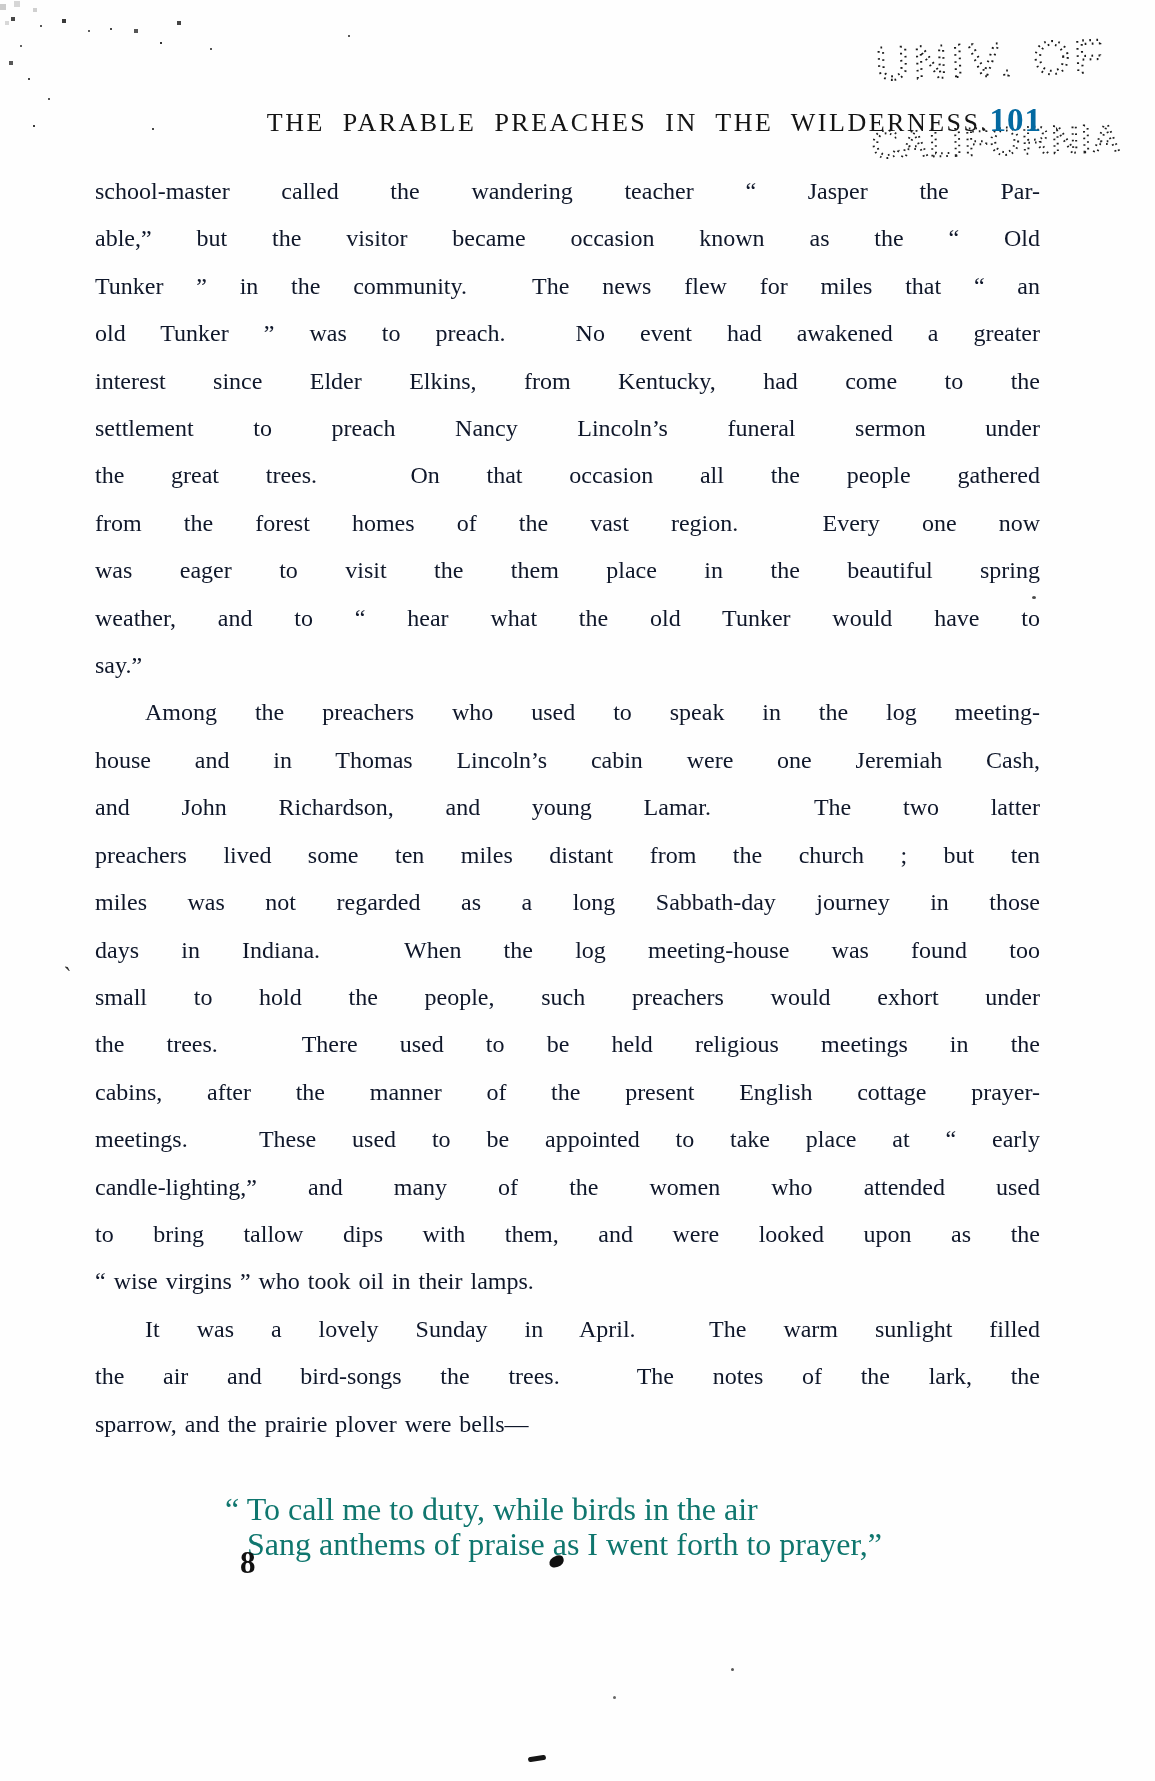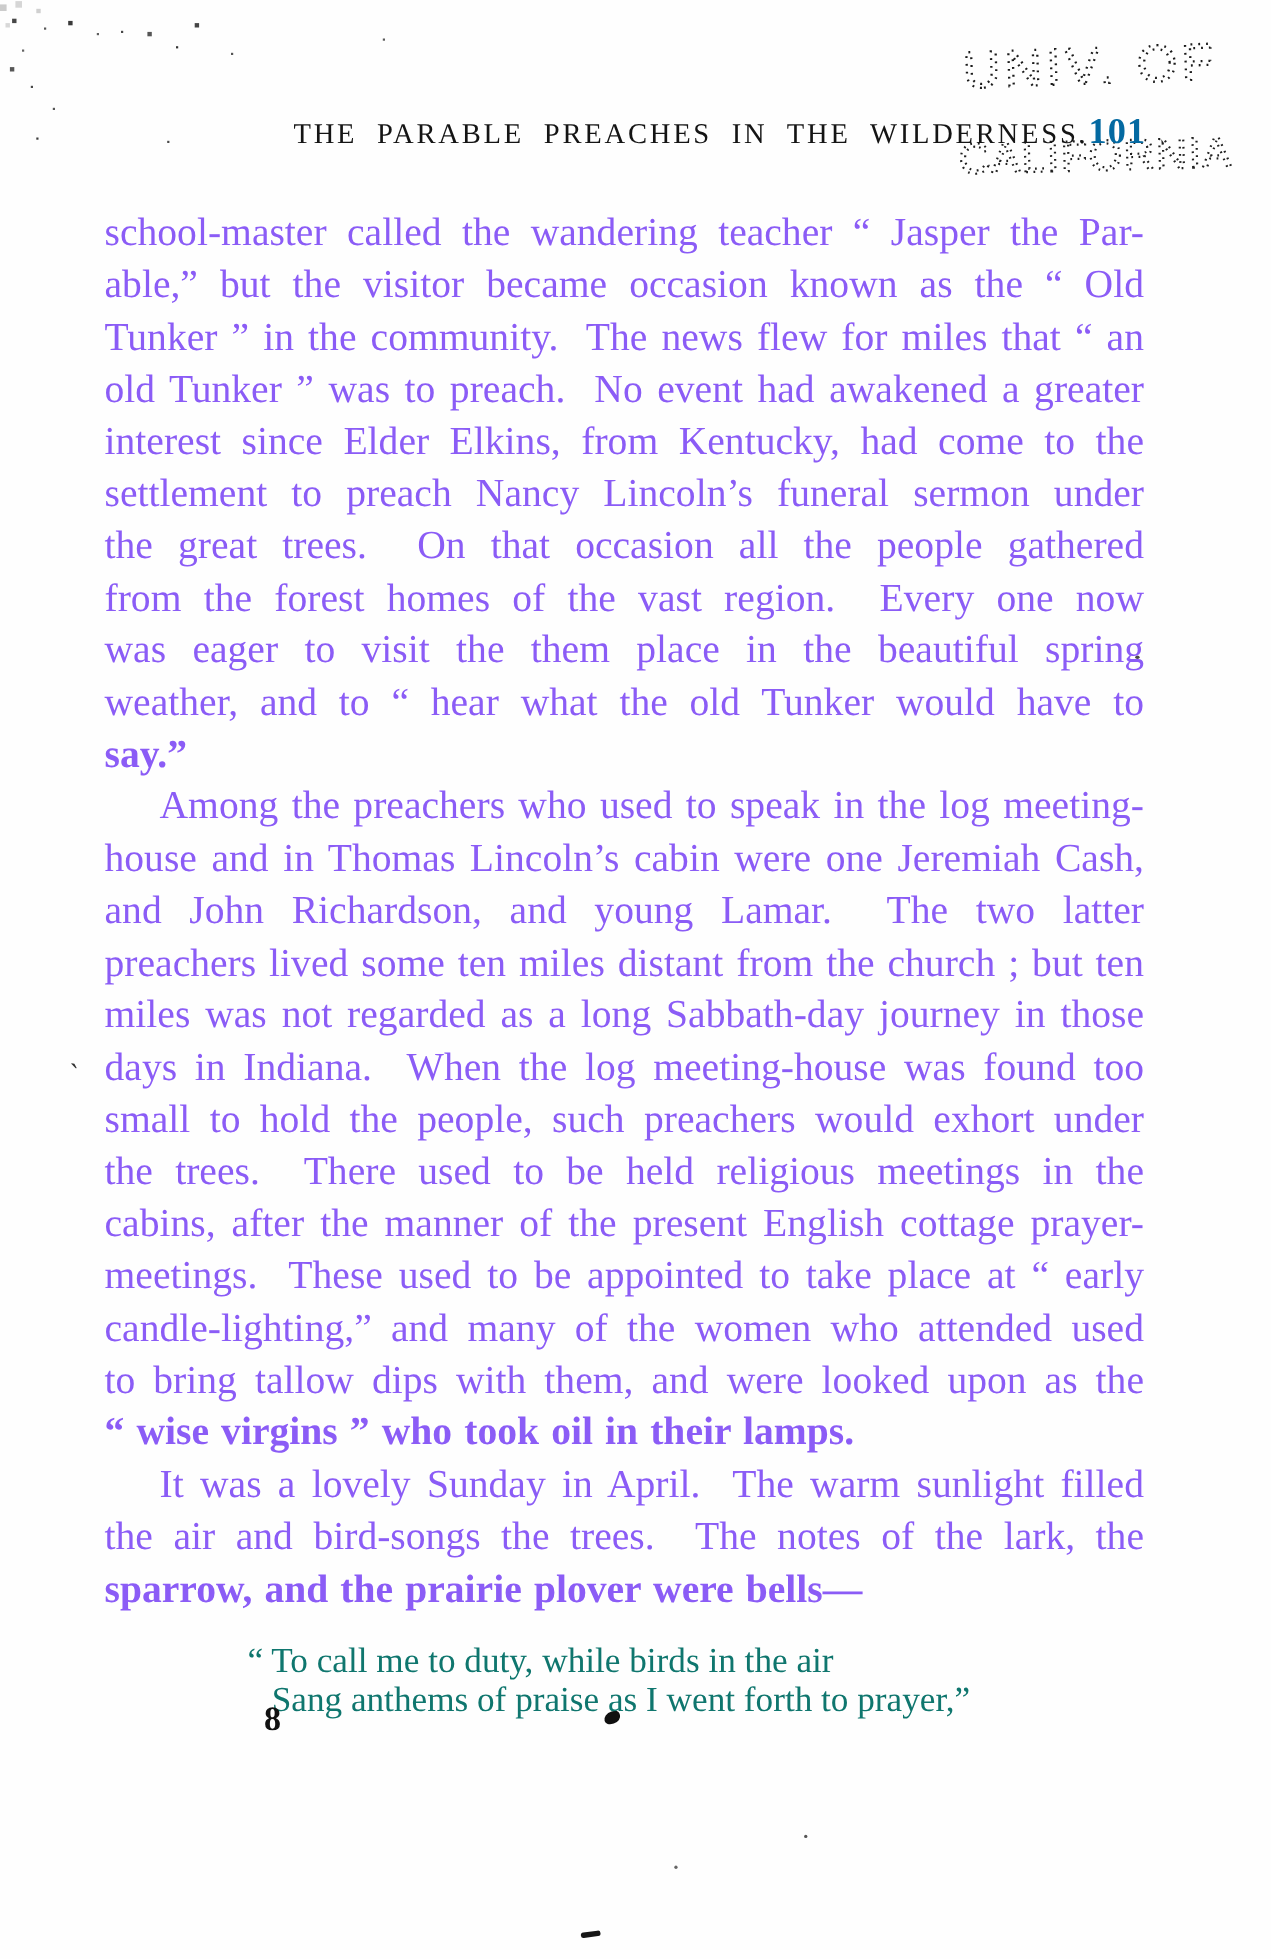--- a/index.html
+++ b/index.html
@@ -18,28 +18,28 @@
   .runhead .title{
     margin-left:72px;font-size:26px;letter-spacing:2.5px;word-spacing:9px;
     color:#141414;white-space:nowrap;
   }
   .runhead .pagenum{
     font-size:33px;font-weight:bold;letter-spacing:1px;color:#0369a1;
     margin-right:8px;
   }
   
   .bodytext{
-    position:absolute;left:95px;top:188px;width:945px;z-index:2;
-    font-size:36px;line-height:47.4px;color:#8b5cf6;
+    position:absolute;left:95px;top:168px;width:945px;z-index:2;
+    font-size:24px;line-height:47.4px;color:#0f172a;
   }
   .line{
     text-align:justify;text-align-last:justify;
     white-space:pre-wrap;word-spacing:2px;
   }
-  .line.l-end{text-align-last:left;font-weight:bold;}
+  .line.l-end{text-align-last:left;}
   .line.l-indent{text-indent:50px;}
   
   .verse{
     position:absolute;left:225px;top:1492px;z-index:2;
     font-size:32px;line-height:35px;color:#0f766e;
   }
   .verse .v2{margin-left:22px;}
   .signature{
     position:absolute;left:240px;top:1545px;z-index:2;
     font-size:31px;font-weight:bold;color:#111;

